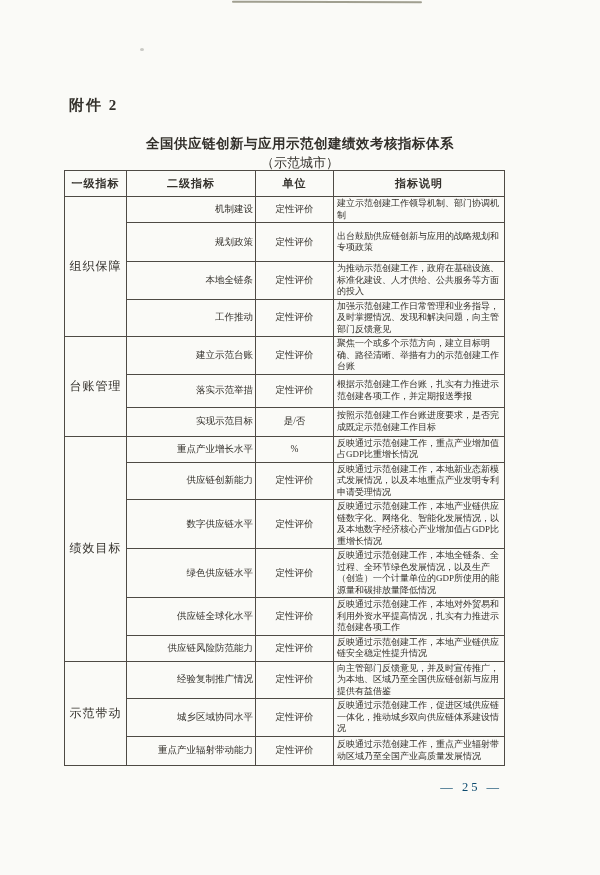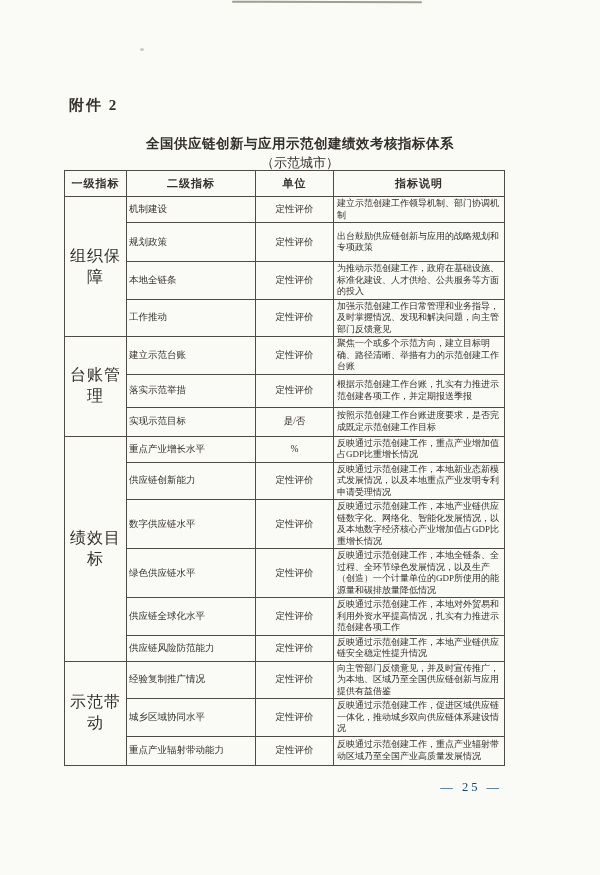--- a/index.html
+++ b/index.html
@@ -41,25 +41,25 @@
     border:1px solid #4e4a44;
     padding:1px 2px;
     overflow:hidden;
   }
   table{border:1.5px solid #403c37;}
   th{
     font-size:11px;font-weight:bold;text-align:center;
     letter-spacing:1px;
   }
   td.lvl1{
-    font-size:16px;text-align:center;vertical-align:middle;
+    font-size:12px;text-align:center;vertical-align:middle;
     letter-spacing:1px;
   }
   td.ind{
-    font-size:9.5px;text-align:left;vertical-align:middle;
+    font-size:9.5px;text-align:right;vertical-align:middle;
   }
   td.unit{
     font-size:9.5px;text-align:center;vertical-align:middle;
   }
   td.desc{
     font-size:9px;line-height:11.5px;text-align:left;vertical-align:middle;
     padding:1px 2px 1px 3px;
   }
   .page-number{
     position:absolute;top:780px;right:98px;

